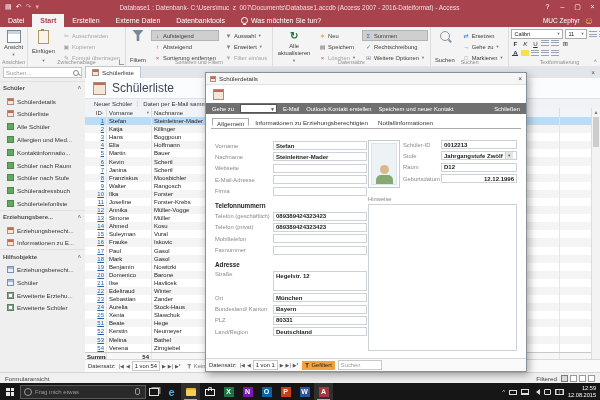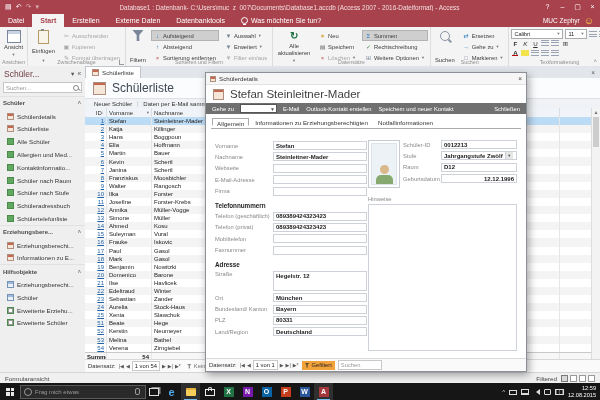--- a/index.html
+++ b/index.html
@@ -478,27 +478,20 @@
         <span class="ali" data-name="align-right-icon"></span>
       </div>
     </div>
     <div class="glabel">Textformatierung</div>
 
   </div>
   <span class="collapse-ribbon" data-name="collapse-ribbon-icon">˄</span>
 </div>
 
 <div class="navpane" data-name="navigation-pane">
-  <div class="navhead">
-    <span data-name="nav-pane-title">Schüler...</span>
-    <span class="hicons">
-      <span data-name="nav-menu-chevron-icon">▾</span>
-      <span data-name="shutter-bar-close-icon">«</span>
-    </span>
-  </div>
   <div class="navsearch" data-name="nav-search-input">
     <span>Suchen...</span>
     <span class="minimag" data-name="search-icon"></span>
   </div>
   <div data-name="nav-entries">
 
       <div class="naventry group" data-name="nav-item">
 
         <span class="nlabel">Schüler</span>
         <span class="gchev" data-name="chevron-up-icon">˄</span>
@@ -910,21 +903,20 @@
 </div>
 
 <div class="dialog" data-name="schuelerdetails-dialog">
   <div class="dlg-titlebar" data-name="dialog-title-bar">
     <span class="navicon" data-name="form-icon"></span>
     <span data-name="dialog-title">Schülerdetails</span>
     <span class="dlg-close" data-name="close-dialog-icon">×</span>
   </div>
   <div class="dlg-header" data-name="dialog-header">
     <span class="navicon" data-name="form-icon"></span>
-    <span class="hname" data-name="record-title">Stefan Steinleitner-Mader</span>
   </div>
   <div class="dlg-toolbar" data-name="dialog-toolbar">
     <span data-name="goto-label">Gehe zu</span>
     <span class="goto-combo" data-name="goto-combo">
       <span data-name="chevron-down-icon">▼</span>
     </span>
     <span style="display:flex;gap:7px;">
 
         <span data-name="toolbar-command">E-Mail</span>
 

